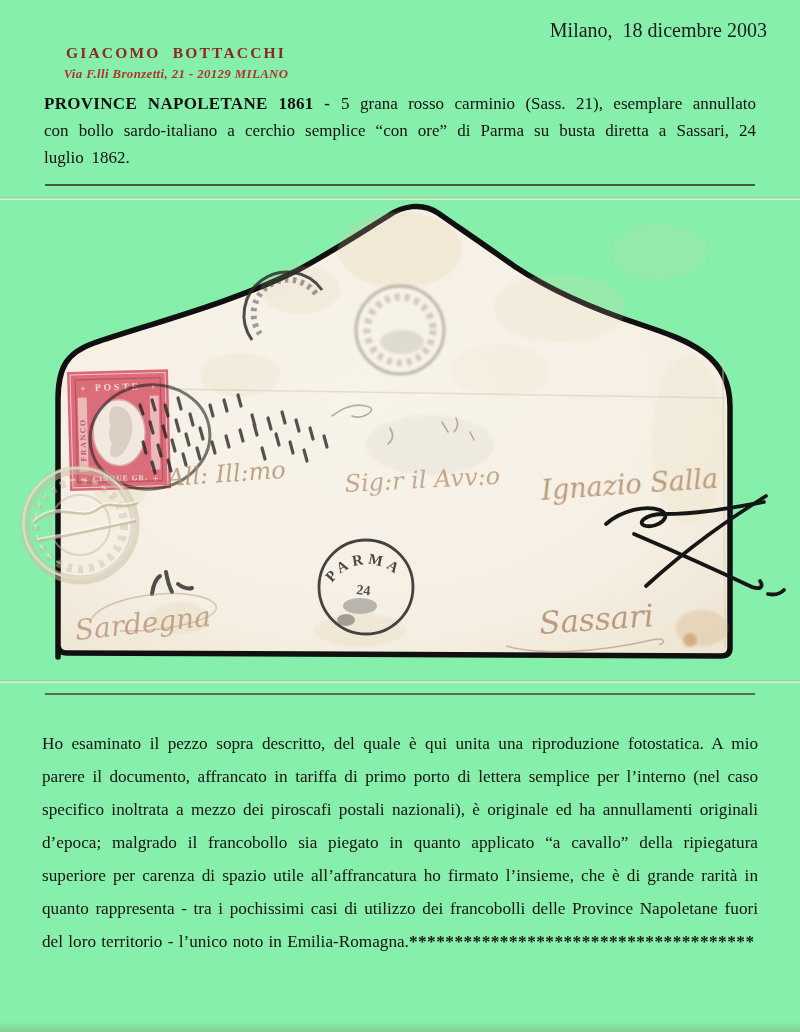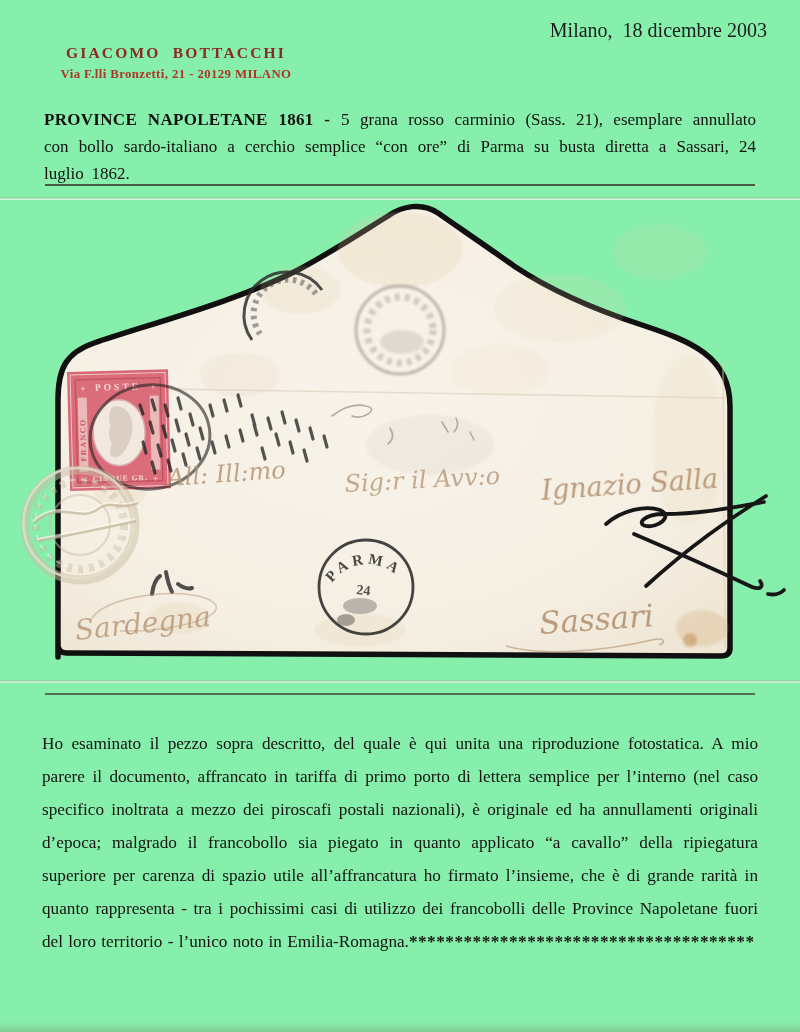--- a/index.html
+++ b/index.html
@@ -6,23 +6,23 @@
   body{width:800px;height:1032px;background:#efe9d4;font-family:"Liberation Serif","DejaVu Serif",serif;}
   .page{position:relative;width:800px;height:1032px;background:#86efac;overflow:hidden;}
   .page::after{content:"";position:absolute;left:0;bottom:0;width:100%;height:10px;
     background:linear-gradient(to bottom,rgba(0,0,0,0),rgba(120,105,70,.25));pointer-events:none;}
   .crease{position:absolute;left:0;width:100%;height:3px;
     background:linear-gradient(to bottom,rgba(140,125,88,.30),rgba(255,255,255,.75));}
   .crease-1{top:197px;}
   .crease-2{top:680px;}
   .letterhead{position:absolute;top:44px;left:42px;width:268px;text-align:center;}
   .lh-name{font-size:15.5px;font-weight:bold;letter-spacing:2.2px;color:#8c2723;white-space:pre;}
-  .lh-addr{margin-top:5px;font-size:12.8px;font-weight:bold;letter-spacing:.4px;color:#ae352a;}
+  .lh-addr{margin-top:5px;font-size:12.8px;font-weight:bold;letter-spacing:.4px;color:#ae352a;font-style:italic;}
   .dateline{position:absolute;top:19px;right:33px;font-size:20px;color:#1c1c1c;white-space:pre;}
-  .desc{position:absolute;top:89px;left:44px;width:712px;font-size:17px;line-height:27px;
+  .desc{position:absolute;top:73px;left:44px;width:712px;font-size:17px;line-height:27px;
     color:#13110e;text-align:justify;word-spacing:3.5px;}
   .desc .lead{font-weight:bold;letter-spacing:.3px;}
   .rule{position:absolute;left:45px;width:710px;height:2px;}
   .rule-1{top:184px;background:rgba(58,52,42,.8);}
   .rule-2{top:693px;background:rgba(70,64,54,.75);}
   .cert{position:absolute;top:710px;left:42px;width:716px;font-size:17.2px;line-height:33px;
     color:#15130f;text-align:justify;word-spacing:1px;}
   .cert .stars{letter-spacing:.5px;font-weight:bold;}
   .env-wrap{position:absolute;top:190px;left:0;width:800px;height:490px;}
   svg text{user-select:none;}

